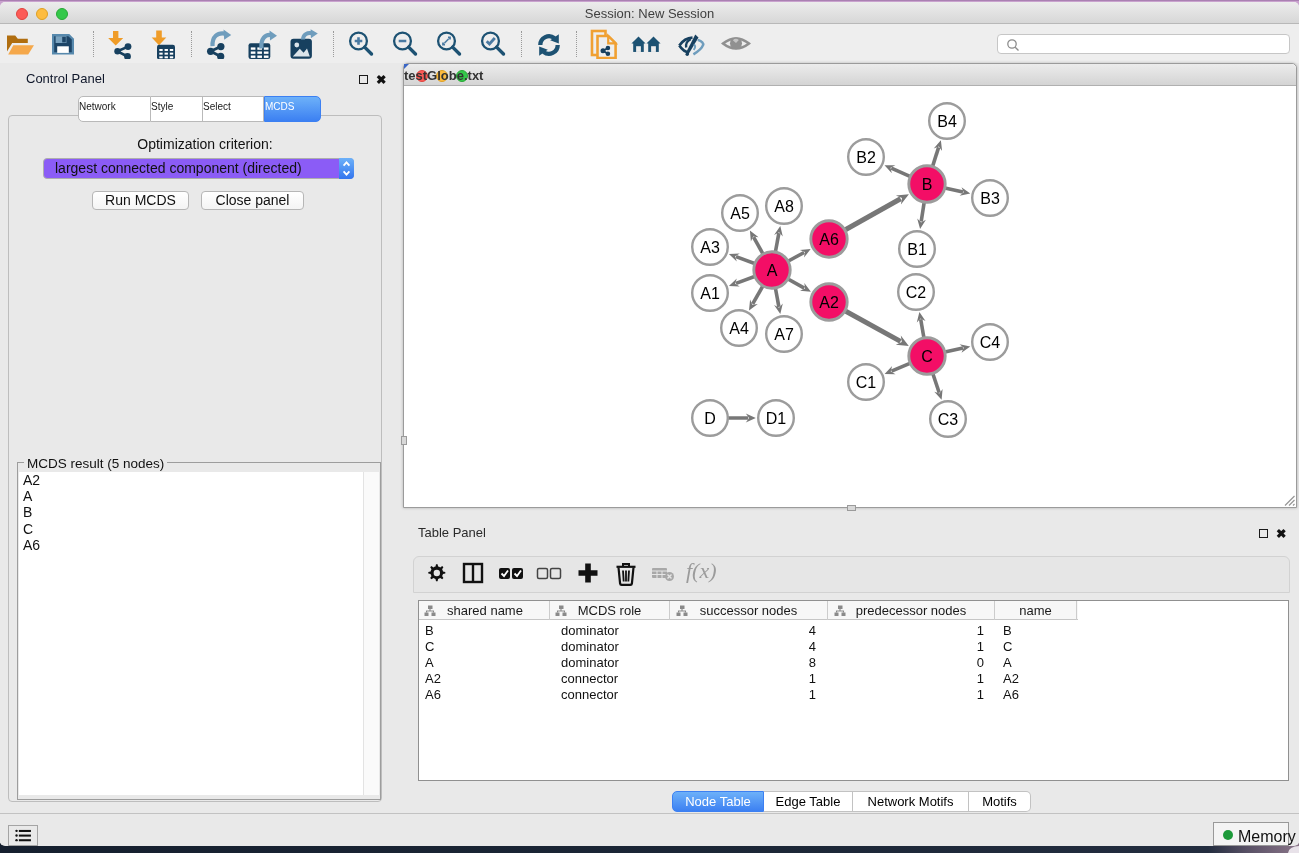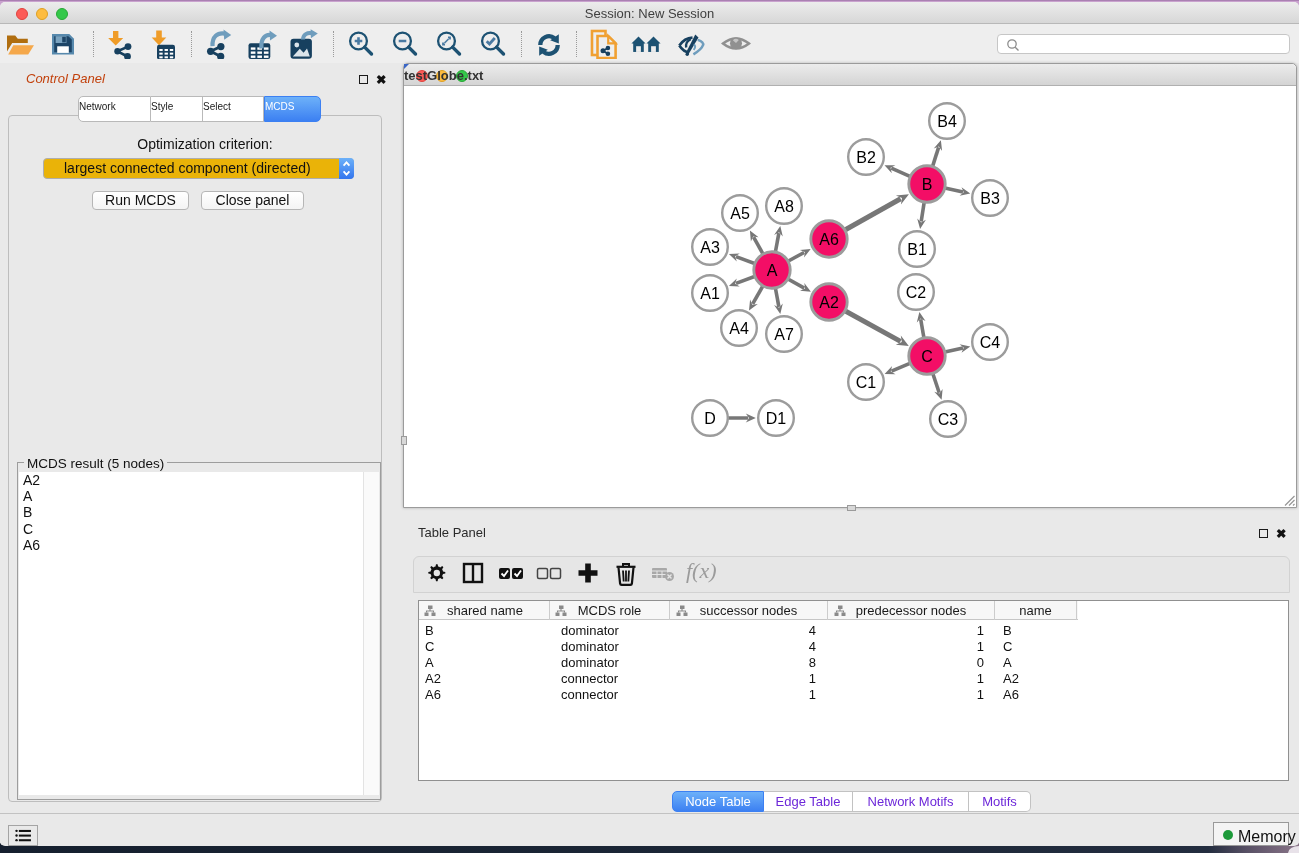--- a/index.html
+++ b/index.html
@@ -12,29 +12,29 @@
 
 #titlebar { position:absolute; left:0; top:0; width:1299px; height:22px; background:linear-gradient(#ececec,#d7d7d7); border-bottom:1px solid #b8b8b8; border-radius:5px 5px 0 0; }
 .light { position:absolute; top:6px; width:12px; height:12px; border-radius:50%; }
 #titlebar .title { position:absolute; left:0; right:0; top:4px; text-align:center; font-size:13px; color:#404040; }
 
 #toolbar { position:absolute; left:0; top:22px; width:1299px; height:39px; background:#eeeeee; }
 .tbi { position:absolute; top:5px; width:30px; height:30px; }
 .tbsep { position:absolute; top:7px; width:1px; height:26px; border-left:1px dotted #9a9a9a; }
 #searchbox { position:absolute; left:997px; top:10px; width:293px; height:20px; background:#fff; border:1px solid #c6c6c6; border-radius:4px; }
 
-#cp-title { position:absolute; left:26px; top:69px; font-size:13px; color:#c2410c;font-style:italic; }
+#cp-title { position:absolute; left:26px; top:69px; font-size:13px; color:#0f172a; }
 .wicons { position:absolute; font-size:12.5px; color:#111; font-weight:bold; }
 .wbox { position:absolute; width:9px; height:9px; border:1.6px solid #1a1a1a; }
 #cp-tabs { position:absolute; left:78px; top:94px; height:20px; }
 .tab { position:absolute; top:0; height:26px; background:#fff; border:1px solid #b9b9b9; font-size:10px; color:#1a1a1a; line-height:19px; }
 .tab.sel { background:linear-gradient(#6db1f9,#3c80f2); color:#fff; border-color:#3c80f2; }
 #cp-panel { position:absolute; left:8px; top:113px; width:374px; height:687px; border:1px solid #bdbdbd; border-radius:4px; background:#e9e9e9; }
 #opt-label { position:absolute; left:10px; top:134px; width:390px; text-align:center; font-size:14px; color:#111; }
-#opt-select { position:absolute; left:43px; top:156px; width:311px; height:21px; background:#eab308; border:1px solid #aeaeae; border-radius:4px; font-size:14px; color:#111; line-height:19px; padding-left:20px; }
+#opt-select { position:absolute; left:43px; top:156px; width:311px; height:21px; background:#8b5cf6; border:1px solid #aeaeae; border-radius:4px; font-size:14px; color:#111; line-height:19px; padding-left:11px; }
 #opt-select .stepper { position:absolute; right:-1px; top:-1px; width:15px; height:21px; background:linear-gradient(#6db1f9,#3375ee); border-radius:0 4px 4px 0; }
 .btn { position:absolute; top:189px; height:19px; background:linear-gradient(#ffffff,#f4f4f4); border:1px solid #b6b6b6; border-radius:4px; font-size:14px; color:#111; text-align:center; line-height:17px; }
 #fieldset { position:absolute; left:17px; top:460px; width:364px; height:338px; border:1px solid #9d9d9d; }
 #fieldset .legend { position:absolute; left:6px; top:-7px; background:#e9e9e9; padding:0 3px; font-size:13.5px; color:#111; }
 #mcds-list { position:absolute; left:1px; top:9px; width:346px; height:323px; background:#fff; font-size:14px; color:#111; }
 #mcds-list div { padding-left:4px; height:16.2px; line-height:16.2px; }
 #mcds-scroll { position:absolute; right:1px; top:9px; width:16px; height:323px; background:#fafafa; border-left:1px solid #e3e3e3; }
 
 #netwin { position:absolute; left:403px; top:61px; width:894px; height:445px; background:#fff; border:1px solid #9b9b9b; border-radius:5px 5px 0 0; box-shadow:0 0 3px rgba(0,0,0,.25); }
 #netwin .nt { position:absolute; left:0; top:0; right:0; height:22px; background:linear-gradient(#ececec,#d4d4d4); border-bottom:1px solid #b0b0b0; border-radius:5px 5px 0 0; }
@@ -42,21 +42,21 @@
 #graph { position:absolute; left:1px; top:23px; }
 
 #tp-title { position:absolute; left:418px; top:523px; font-size:13px; color:#2b2b2b; }
 #tp-toolbar { position:absolute; left:413px; top:554px; width:877px; height:37px; background:#e6e6e6; border:1px solid #d2d2d2; border-radius:6px 6px 0 0;padding-left:33px; }
 #table { position:absolute; left:418px; top:598px; width:871px; height:181px; background:#fff; border:1px solid #909090; }
 #thead { position:absolute; left:0; top:0; width:659px; height:19px; background:#f7f7f7; border-bottom:1px solid #c6c6c6; }
 .th { position:absolute; top:0; height:19px; border-right:1px solid #cccccc; font-size:13px; color:#1a1a1a; text-align:center; line-height:19px; }
 .td { position:absolute; font-size:13px; color:#111; height:16px; line-height:16px; }
 
 #btabs { position:absolute; top:789px; left:672px; height:21px; }
-.btab { position:absolute; top:0; height:21px; background:#fff; border:1px solid #c2c2c2; font-size:13px; color:#6d28d9; text-align:center; line-height:20px; }
+.btab { position:absolute; top:0; height:21px; background:#fff; border:1px solid #c2c2c2; font-size:13px; color:#000000; text-align:center; line-height:20px; }
 .btab.sel { background:linear-gradient(#6db1f9,#3c80f2); color:#fff; border-color:#3c80f2; }
 
 #statusbar { position:absolute; left:0; top:811px; width:1299px; height:32px; background:#e9e9e9; border-top:1px solid #c2c2c2; }
 #listbtn { position:absolute; left:8px; top:11px; width:30px; height:21px; background:#e9e9e9; border:1px solid #a4a4a4; }
 #membtn { position:absolute; right:10px; top:8px; width:76px; height:24px; background:#f4f4f4; border:1px solid #999; font-size:16px; color:#111; }
 #membtn .dot { position:absolute; left:9px; top:7px; width:10px; height:10px; border-radius:50%; background:#1d9a3a; }
 #membtn .t { position:absolute; left:24px; top:5px; }
 </style>
 </head>
 <body>

